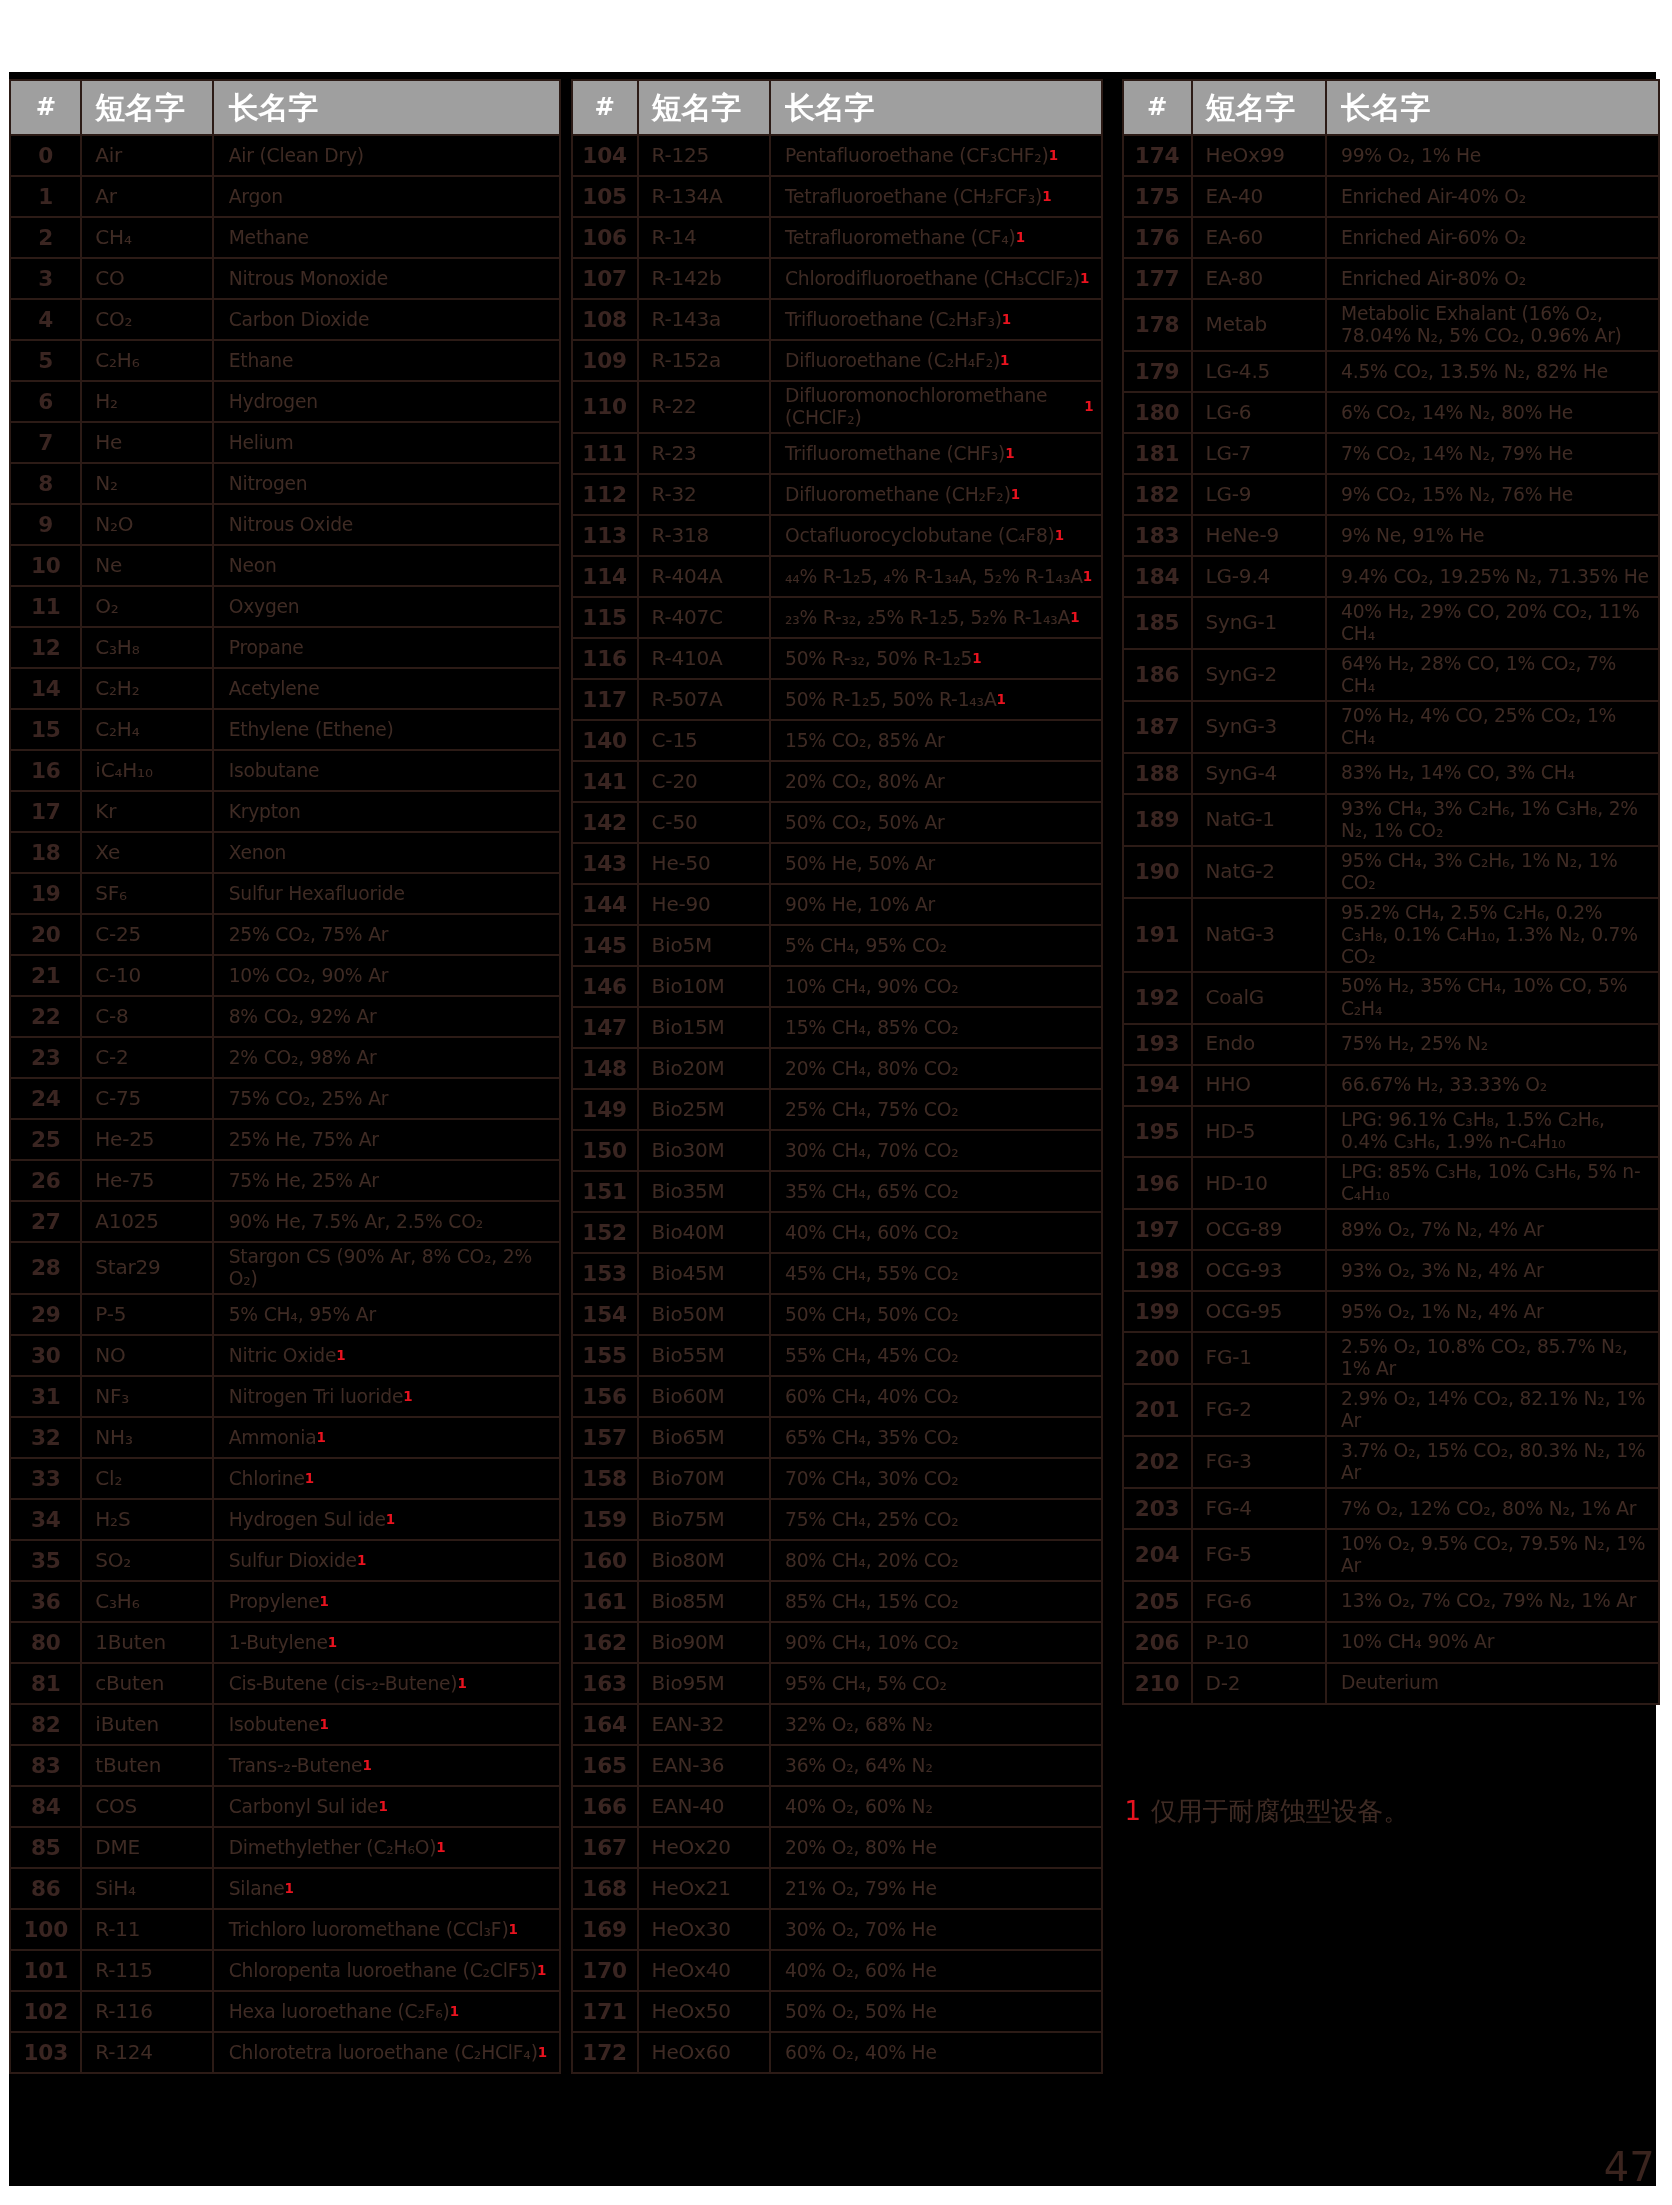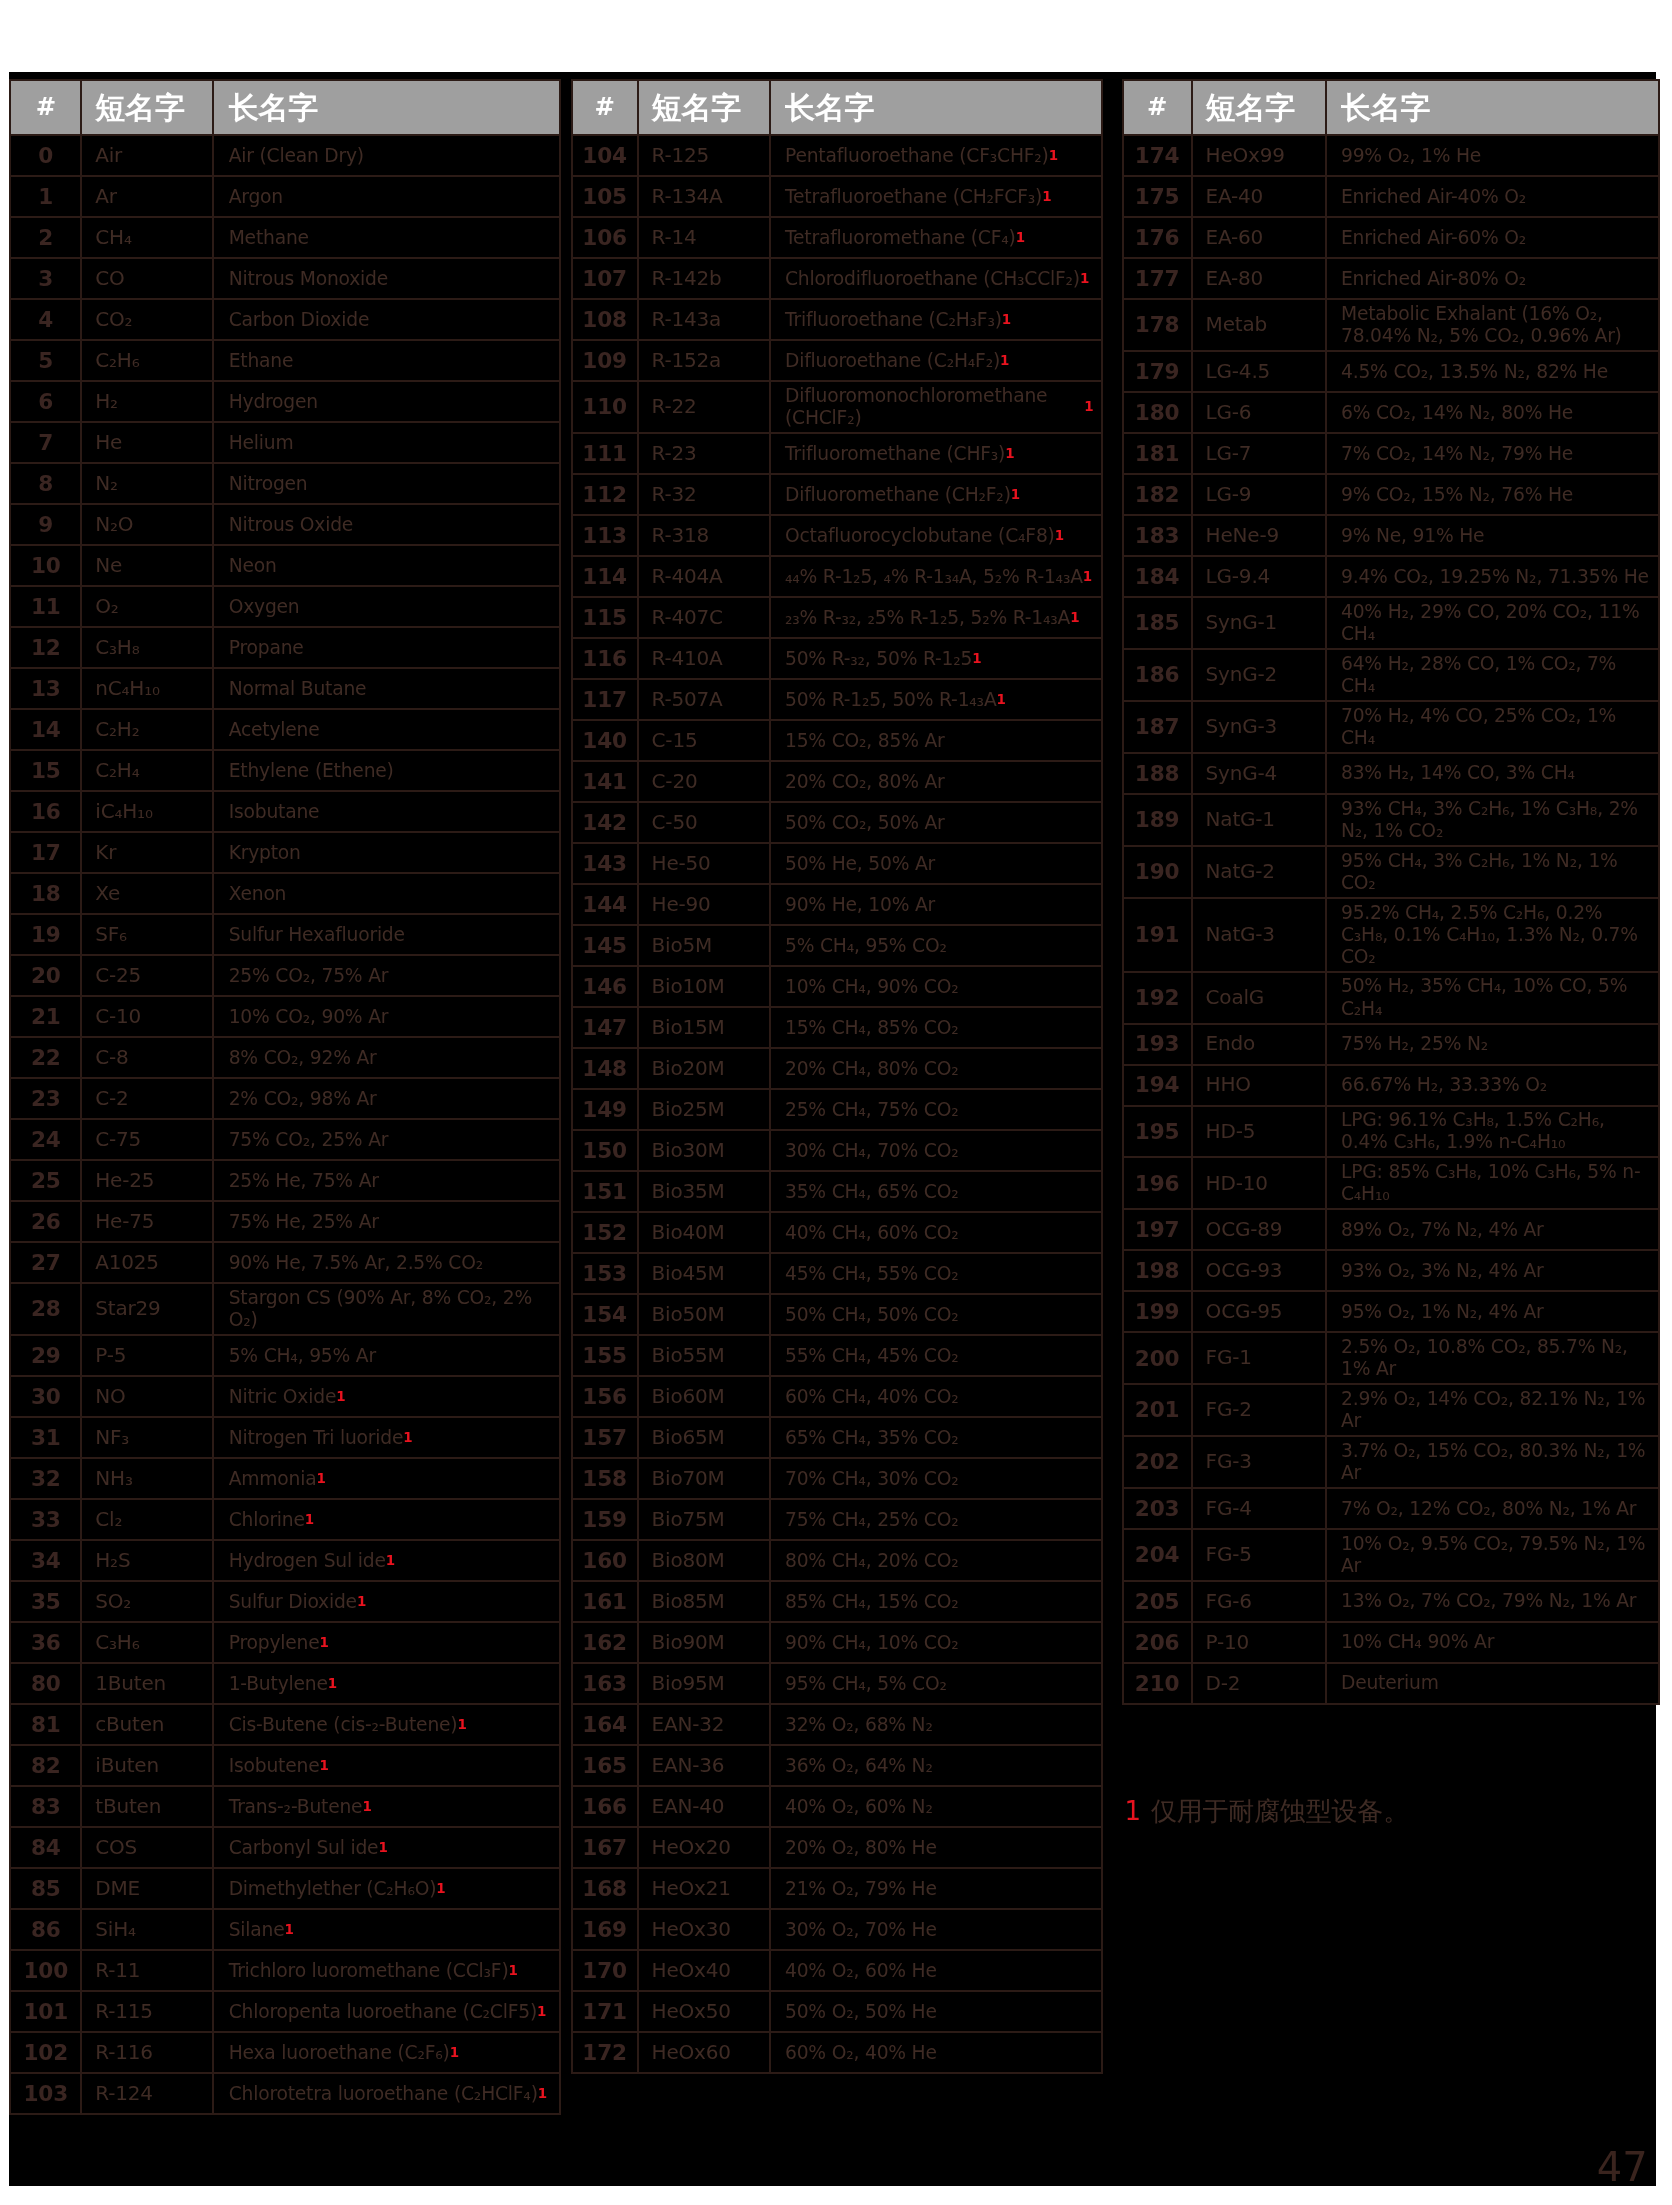--- a/index.html
+++ b/index.html
@@ -46,21 +46,21 @@
   .hrow { background:#9f9f9f; color:#ffffff; }
   .hrow .cell { min-height:53px; font-weight:bold; font-size:30px; color:#ffffff; }
   .hrow .c-num { font-size:24.4px; }
   .fn { color:#e8131f; font-weight:bold; font-size:0.72em; vertical-align:super; line-height:0; }
   .footnote {
     position:absolute; left:1116px; top:1722px;
     font-size:26px; color:#3f2b24; letter-spacing:-0.2px;
   }
   .footnote .fn-marker { color:#e8131f; margin-right:10px; font-weight:normal; }
   .page-number {
-    position:absolute; right:8px; bottom:-4.3px;
+    position:absolute; right:1px; bottom:-4.3px;
     font-size:40px; color:#3a241e; letter-spacing:0;
   }
 </style>
 </head>
 <body>
 
 <div class="page">
   <div class="canvas">
 
     <div class="gas-table t1">
@@ -129,25 +129,20 @@
             <div class="cell c-num">11</div>
             <div class="cell c-short">O₂</div>
             <div class="cell c-long">Oxygen</div>
           </div>
           <div class="trow">
             <div class="cell c-num">12</div>
             <div class="cell c-short">C₃H₈</div>
             <div class="cell c-long">Propane</div>
           </div>
           <div class="trow">
-            <div class="cell c-num">13</div>
-            <div class="cell c-short">nC₄H₁₀</div>
-            <div class="cell c-long">Normal Butane</div>
-          </div>
-          <div class="trow">
             <div class="cell c-num">14</div>
             <div class="cell c-short">C₂H₂</div>
             <div class="cell c-long">Acetylene</div>
           </div>
           <div class="trow">
             <div class="cell c-num">15</div>
             <div class="cell c-short">C₂H₄</div>
             <div class="cell c-long">Ethylene (Ethene)</div>
           </div>
           <div class="trow">

